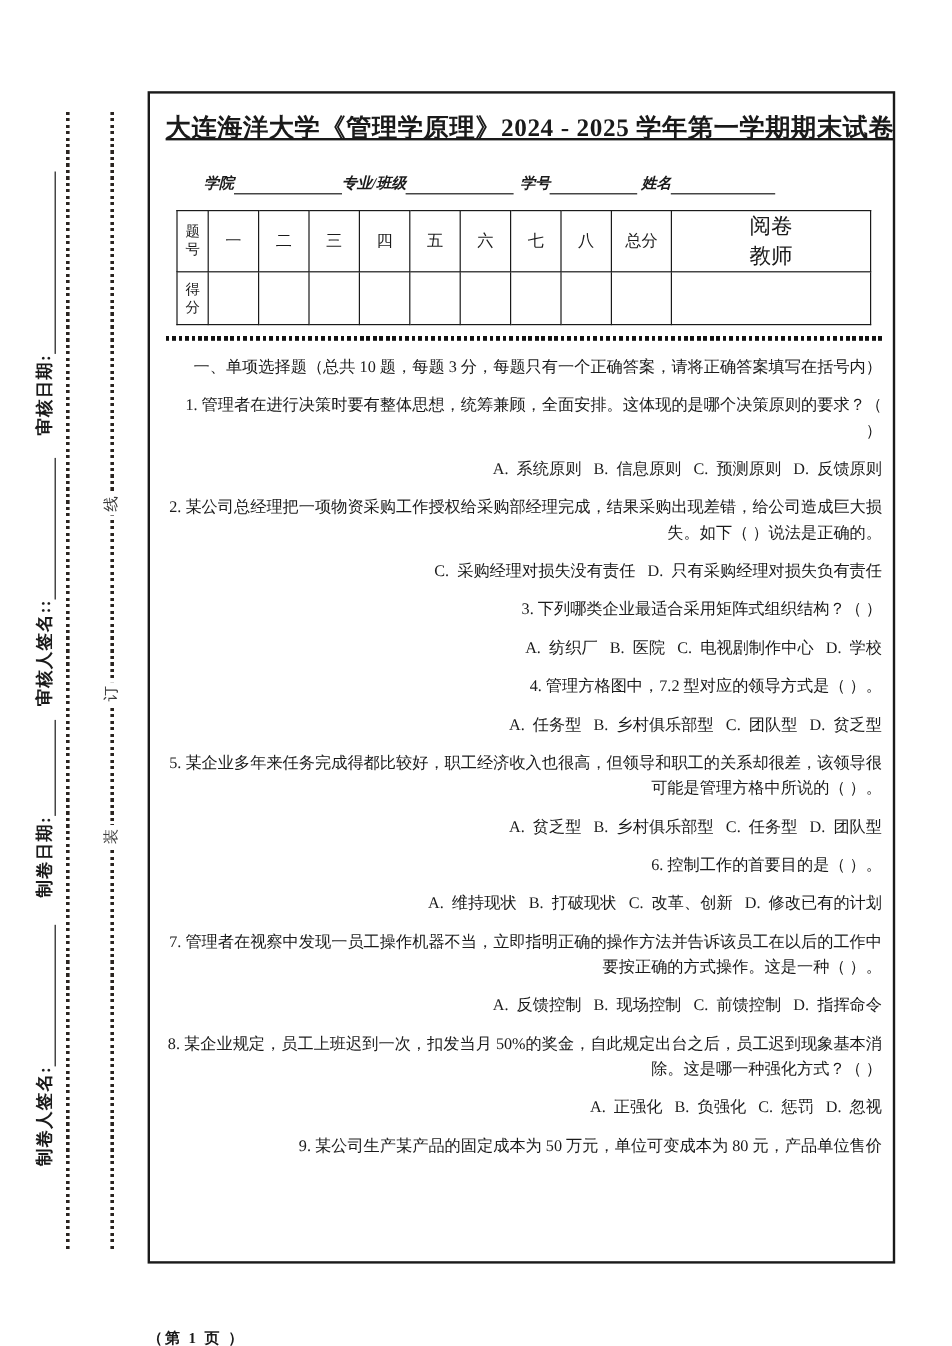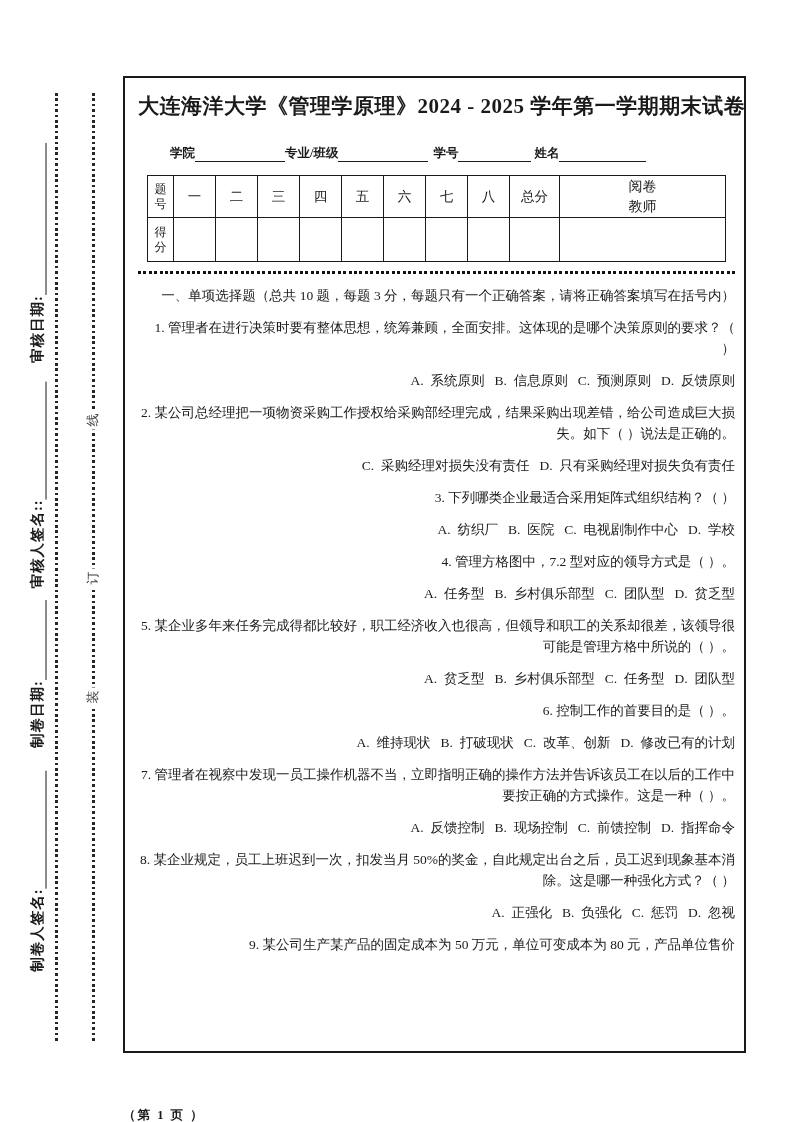--- a/index.html
+++ b/index.html
@@ -69,29 +69,31 @@
     padding: 0 9px 0 13px;
   }
 
   .exam-title {
     margin-top: 14px;
     text-align: center;
     font-size: 21px;
     font-weight: bold;
     letter-spacing: 0.5px;
     white-space: nowrap;
+    text-decoration: underline;
   }
 
   .info-row {
     margin: 20px 0 0 32px;
     display: flex;
     align-items: flex-end;
     font-size: 12.5px;
     font-weight: 600;
     height: 22px;
+    font-style: italic;
   }
   .info-field { display: flex; align-items: flex-end; }
   .info-blank {
     display: inline-block;
     border-bottom: 1.4px solid #1a1a1a;
     height: 16px;
   }
   .blank-college { width: 90px; }
   .blank-major { width: 90px; margin-right: 5px; }
   .blank-sid { width: 73px; margin-right: 3px; }
@@ -106,21 +108,21 @@
     text-align: center;
   }
   .score-table td {
     border: 1.6px solid #1a1a1a;
     padding: 0;
     vertical-align: middle;
   }
   .score-table tr.hdr td { height: 42px; }
   .score-table tr.scr td { height: 44px; }
   .stacked { font-size: 12px; line-height: 1.25; }
-  .grader-cell { font-size: 14px; line-height: 1.4; }
+  .grader-cell { font-size: 18px; line-height: 1.4; }
 
   .dotted-separator {
     margin-top: 9px;
     height: 3.2px;
     background-image: repeating-linear-gradient(to right, #111 0 3px, transparent 3px 5.4px);
   }
 
   .content {
     margin-top: 5px;
     font-size: 13.5px;

